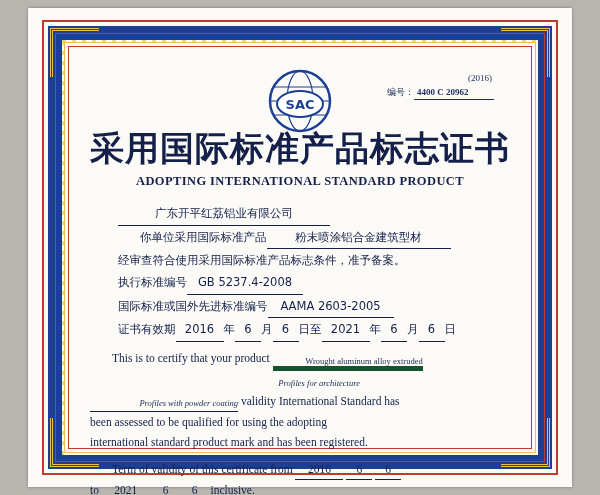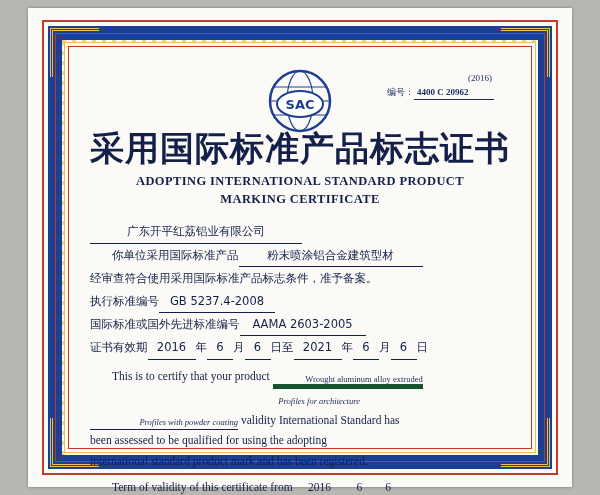--- a/index.html
+++ b/index.html
@@ -165,21 +165,21 @@
     font-weight: bold;
   }
 
   .body {
     margin-top: 12px;
     font-size: 11.5px;
     line-height: 1.95;
     color: #14204a;
     font-family: "DejaVu Sans", sans-serif;
   }
-  .row { white-space: nowrap; }
+  .row { white-space: nowrap; margin-left: 28px; }
   .ul {
     display: inline-block;
     border-bottom: 1px solid #14204a;
     text-align: center;
     padding: 0 3px;
   }
   .indent { display: inline-block; width: 22px; }
 
   .en-body {
     margin-top: 6px;
@@ -256,21 +256,20 @@
           <div class="yr">(2016)</div>
           <div class="ser-line">
             <span>编号：</span><span class="ul">4400 C 20962</span>
           </div>
         </div>
       </div>
 
       <div class="title-cn">采用国际标准产品标志证书</div>
       <div class="title-en">
         <div>ADOPTING INTERNATIONAL STANDARD PRODUCT</div>
-        <div>MARKING CERTIFICATE</div>
       </div>
 
       <div class="body">
         <div class="row">
           <span class="ul" style="min-width:206px">广东开平红荔铝业有限公司</span>
         </div>
         <div class="row">
           <span class="indent"></span><span>你单位采用国际标准产品</span><span class="ul" style="min-width:178px">粉末喷涂铝合金建筑型材</span>
         </div>
         <div class="row">经审查符合使用采用国际标准产品标志条件，准予备案。</div>

